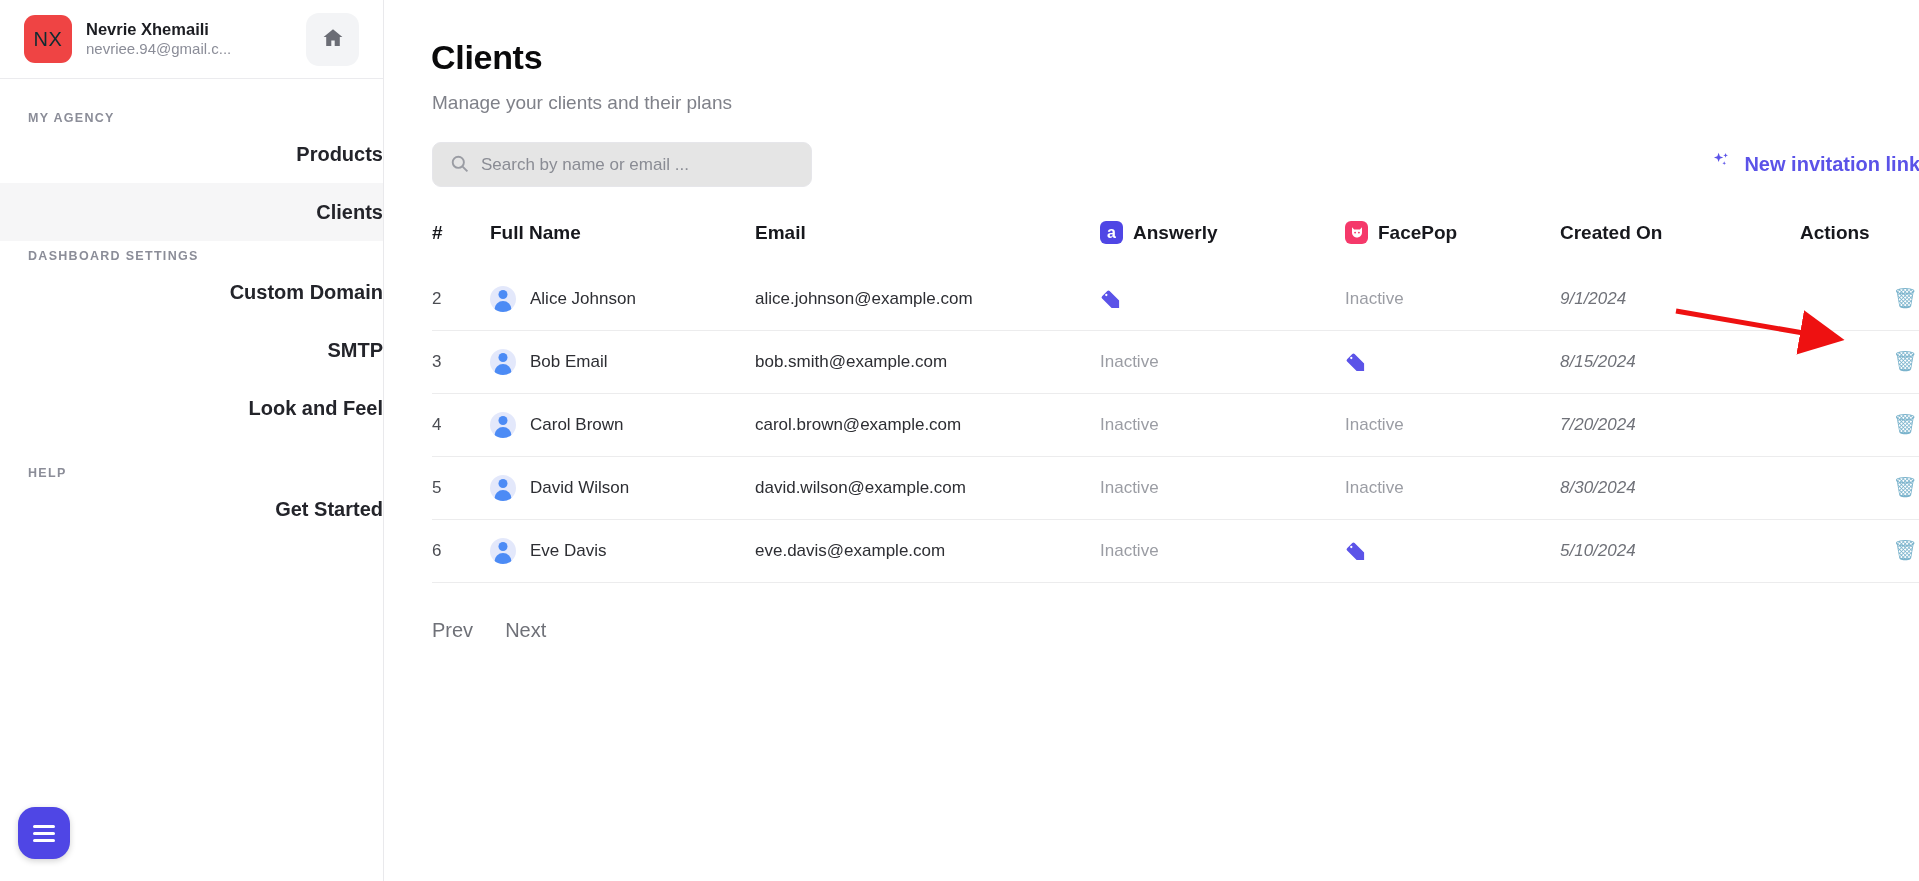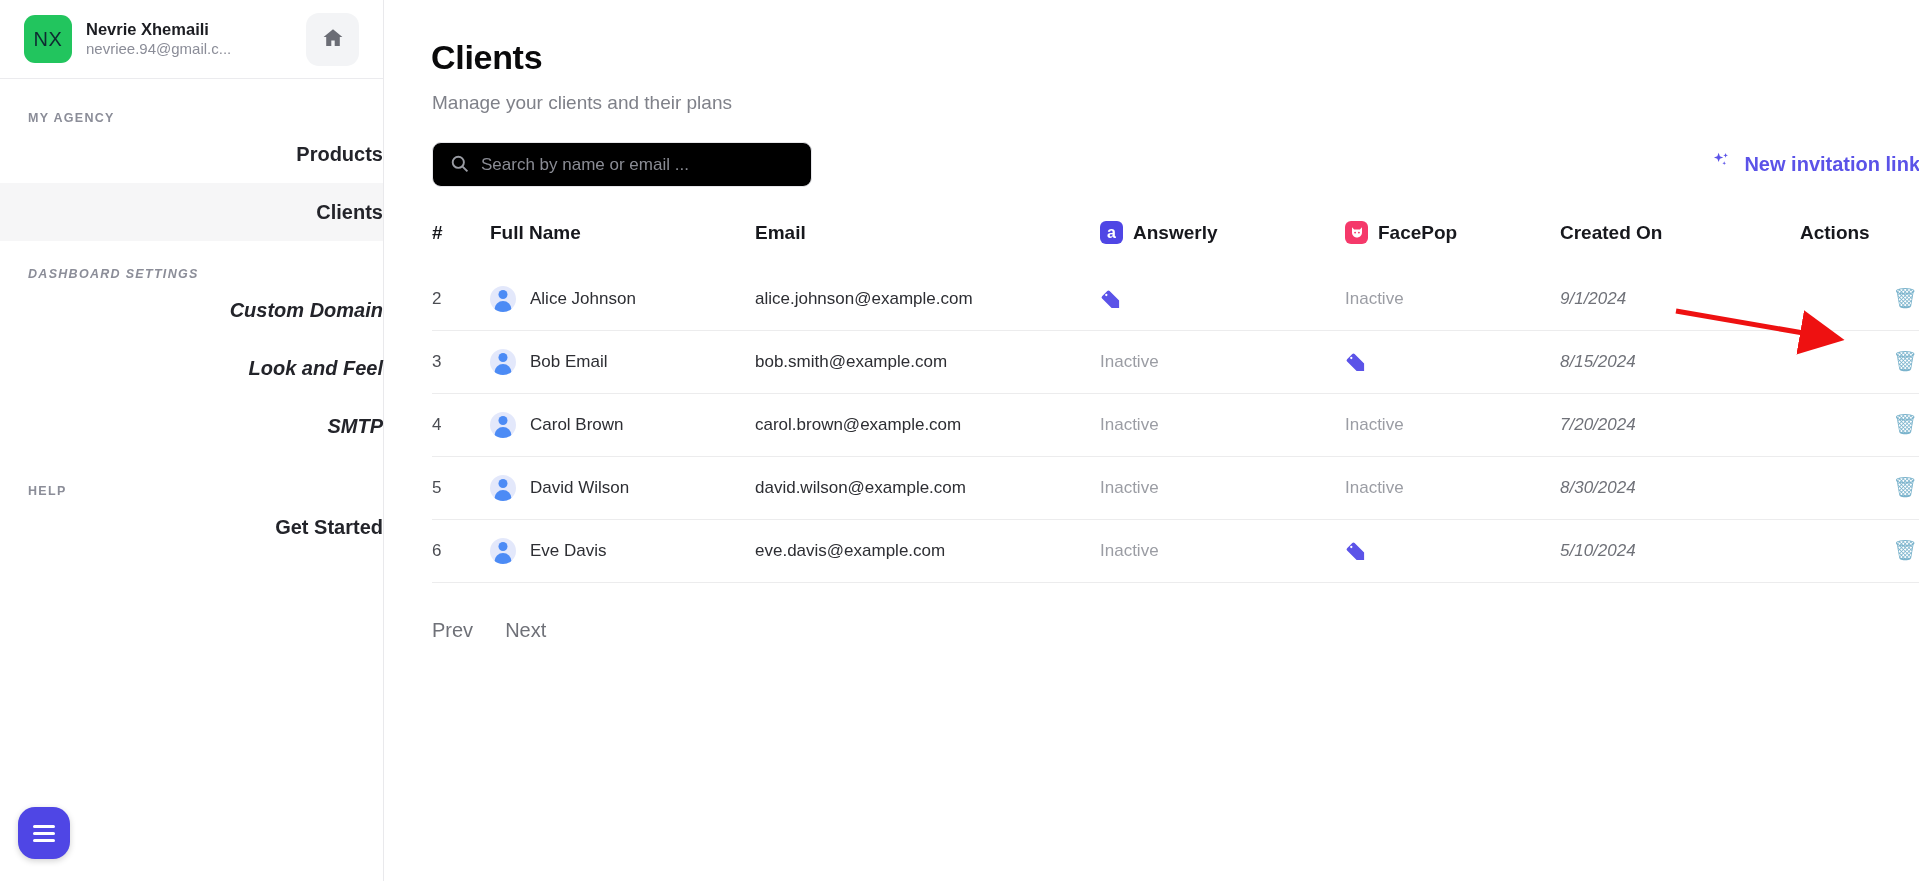--- a/index.html
+++ b/index.html
@@ -21,21 +21,21 @@
   }
   .side-head {
     height: 79px;
     display: flex; align-items: center;
     padding: 0 24px 0 24px;
     border-bottom: 1px solid #ebebee;
     gap: 14px;
   }
   .avatar-sq {
     width: 48px; height: 48px; border-radius: 11px;
-    background: #22c55e;
+    background: #ef4444;
     color: #0e2b31;
     display: flex; align-items: center; justify-content: center;
     font-size: 20px; letter-spacing: .5px;
     flex: 0 0 48px;
   }
   .user-meta { flex: 1 1 auto; min-width: 0; }
   .user-name {
     font-size: 16.5px; font-weight: 700; color: #1c1d22;
     line-height: 20px; white-space: nowrap;
   }
@@ -57,21 +57,21 @@
   }
   .nav-item {
     height: 58px; display: flex; align-items: center;
     padding-left: 28px;
     font-size: 20px; font-weight: 700; color: #23242a;
     cursor: pointer;
     justify-content: flex-end;
   }
   .nav-item.active { background: #f6f6f7; }
   .grp1 { margin-top: 32px; }
-  .grp2 { margin-top: 26px; font-style: italic; }
+  .grp2 { margin-top: 8px; }
   .grp3 { margin-top: 29px; }
 
   .fab {
     position: absolute; left: 18px; bottom: 22px;
     width: 52px; height: 52px;
     border-radius: 17px;
     background: #4f46e5;
     display: flex; align-items: center; justify-content: center;
     cursor: pointer; border: none;
     box-shadow: 0 2px 6px rgba(0,0,0,.18);
@@ -95,21 +95,21 @@
 
   .toolbar {
     display: flex; align-items: center;
     margin: 28px 48px 0 48px;
   }
   .search-wrap {
     position: relative; width: 380px; height: 45px;
   }
   .search-box {
     width: 380px; height: 45px;
-    background: #000000;
+    background: #e5e5e5;
     border: 1px solid #e6e6ea;
     border-radius: 9px;
     padding: 0 14px 0 48px;
     font-size: 17px; color: #6e7077;
     font-family: "Liberation Sans", sans-serif;
   }
   .search-box::placeholder { color: #8a8c94; }
   .search-ico {
     position: absolute; left: 18px; top: 12px;
     width: 20px; height: 20px; pointer-events: none;
@@ -238,24 +238,24 @@
         <span>Clients</span>
       </div>
     </div>
 
     <div class="grp2">
       <div class="side-group-label">DASHBOARD SETTINGS</div>
       <div class="nav-item">
         <span>Custom Domain</span>
       </div>
       <div class="nav-item">
+        <span>SMTP</span>
+      </div>
+      <div class="nav-item">
         <span>Look and Feel</span>
-      </div>
-      <div class="nav-item">
-        <span>SMTP</span>
       </div>
     </div>
 
     <div class="grp3">
       <div class="side-group-label">HELP</div>
       <div class="nav-item">
         <span>Get Started</span>
       </div>
     </div>
 

